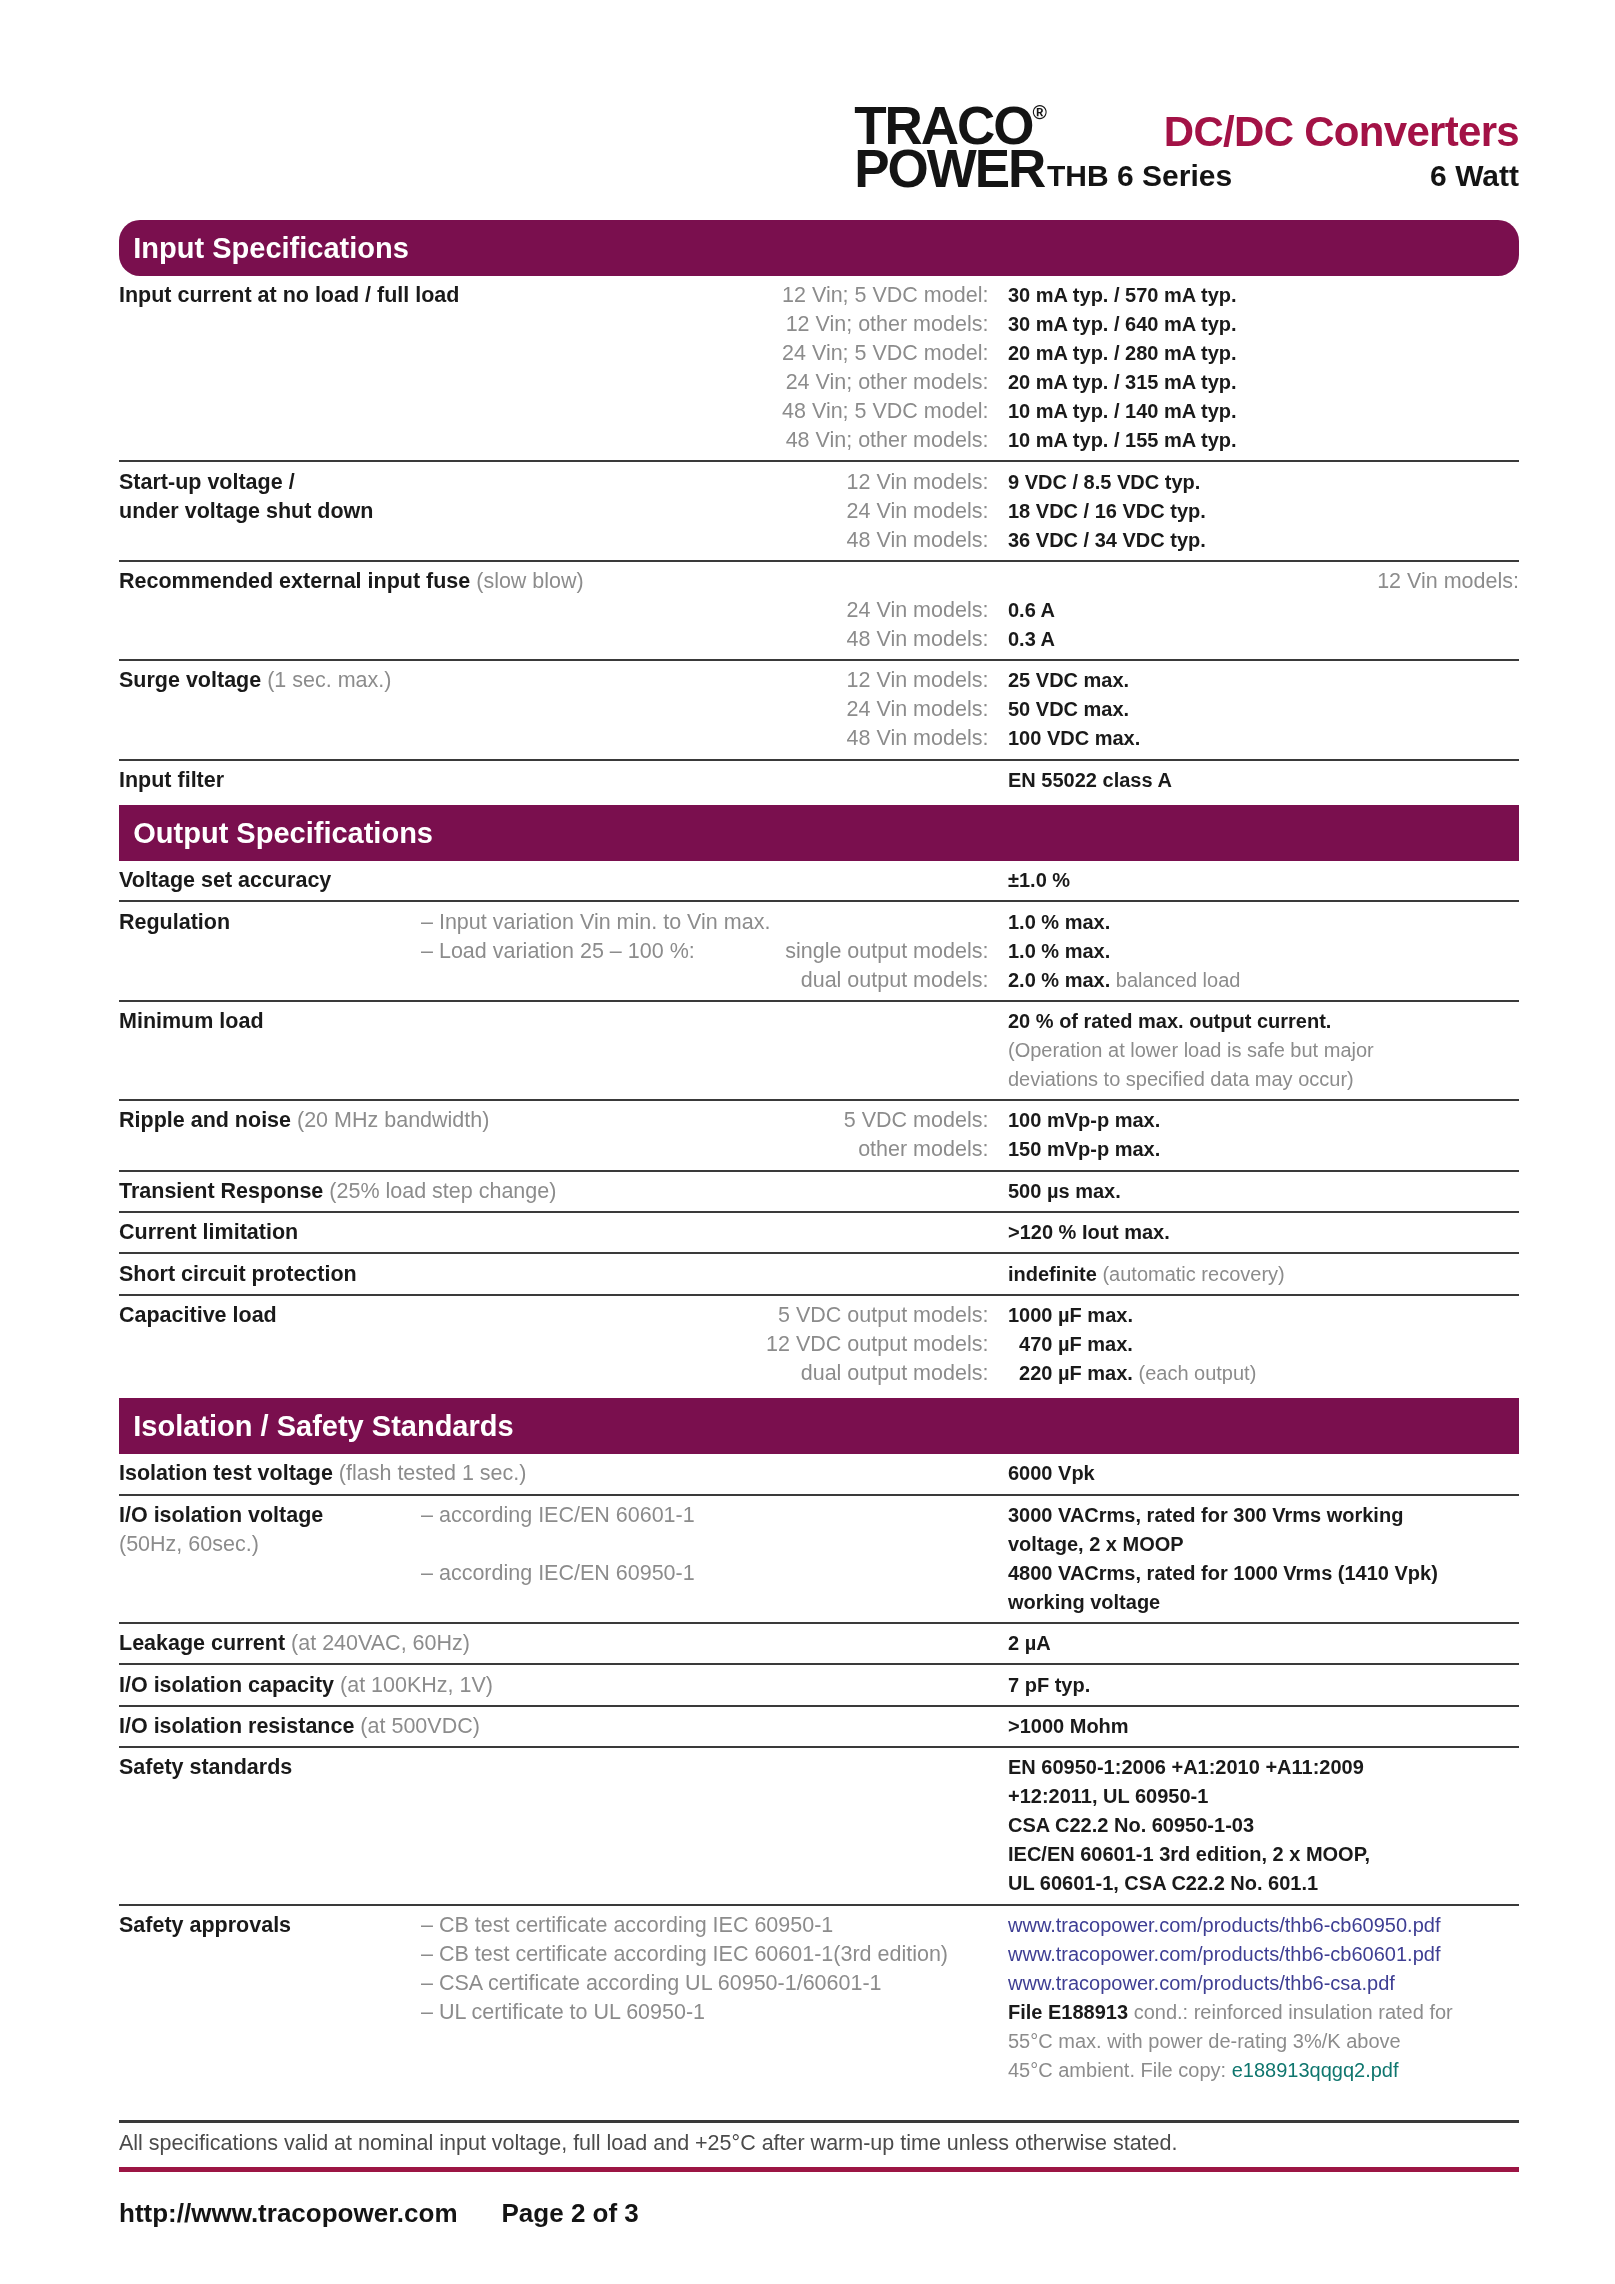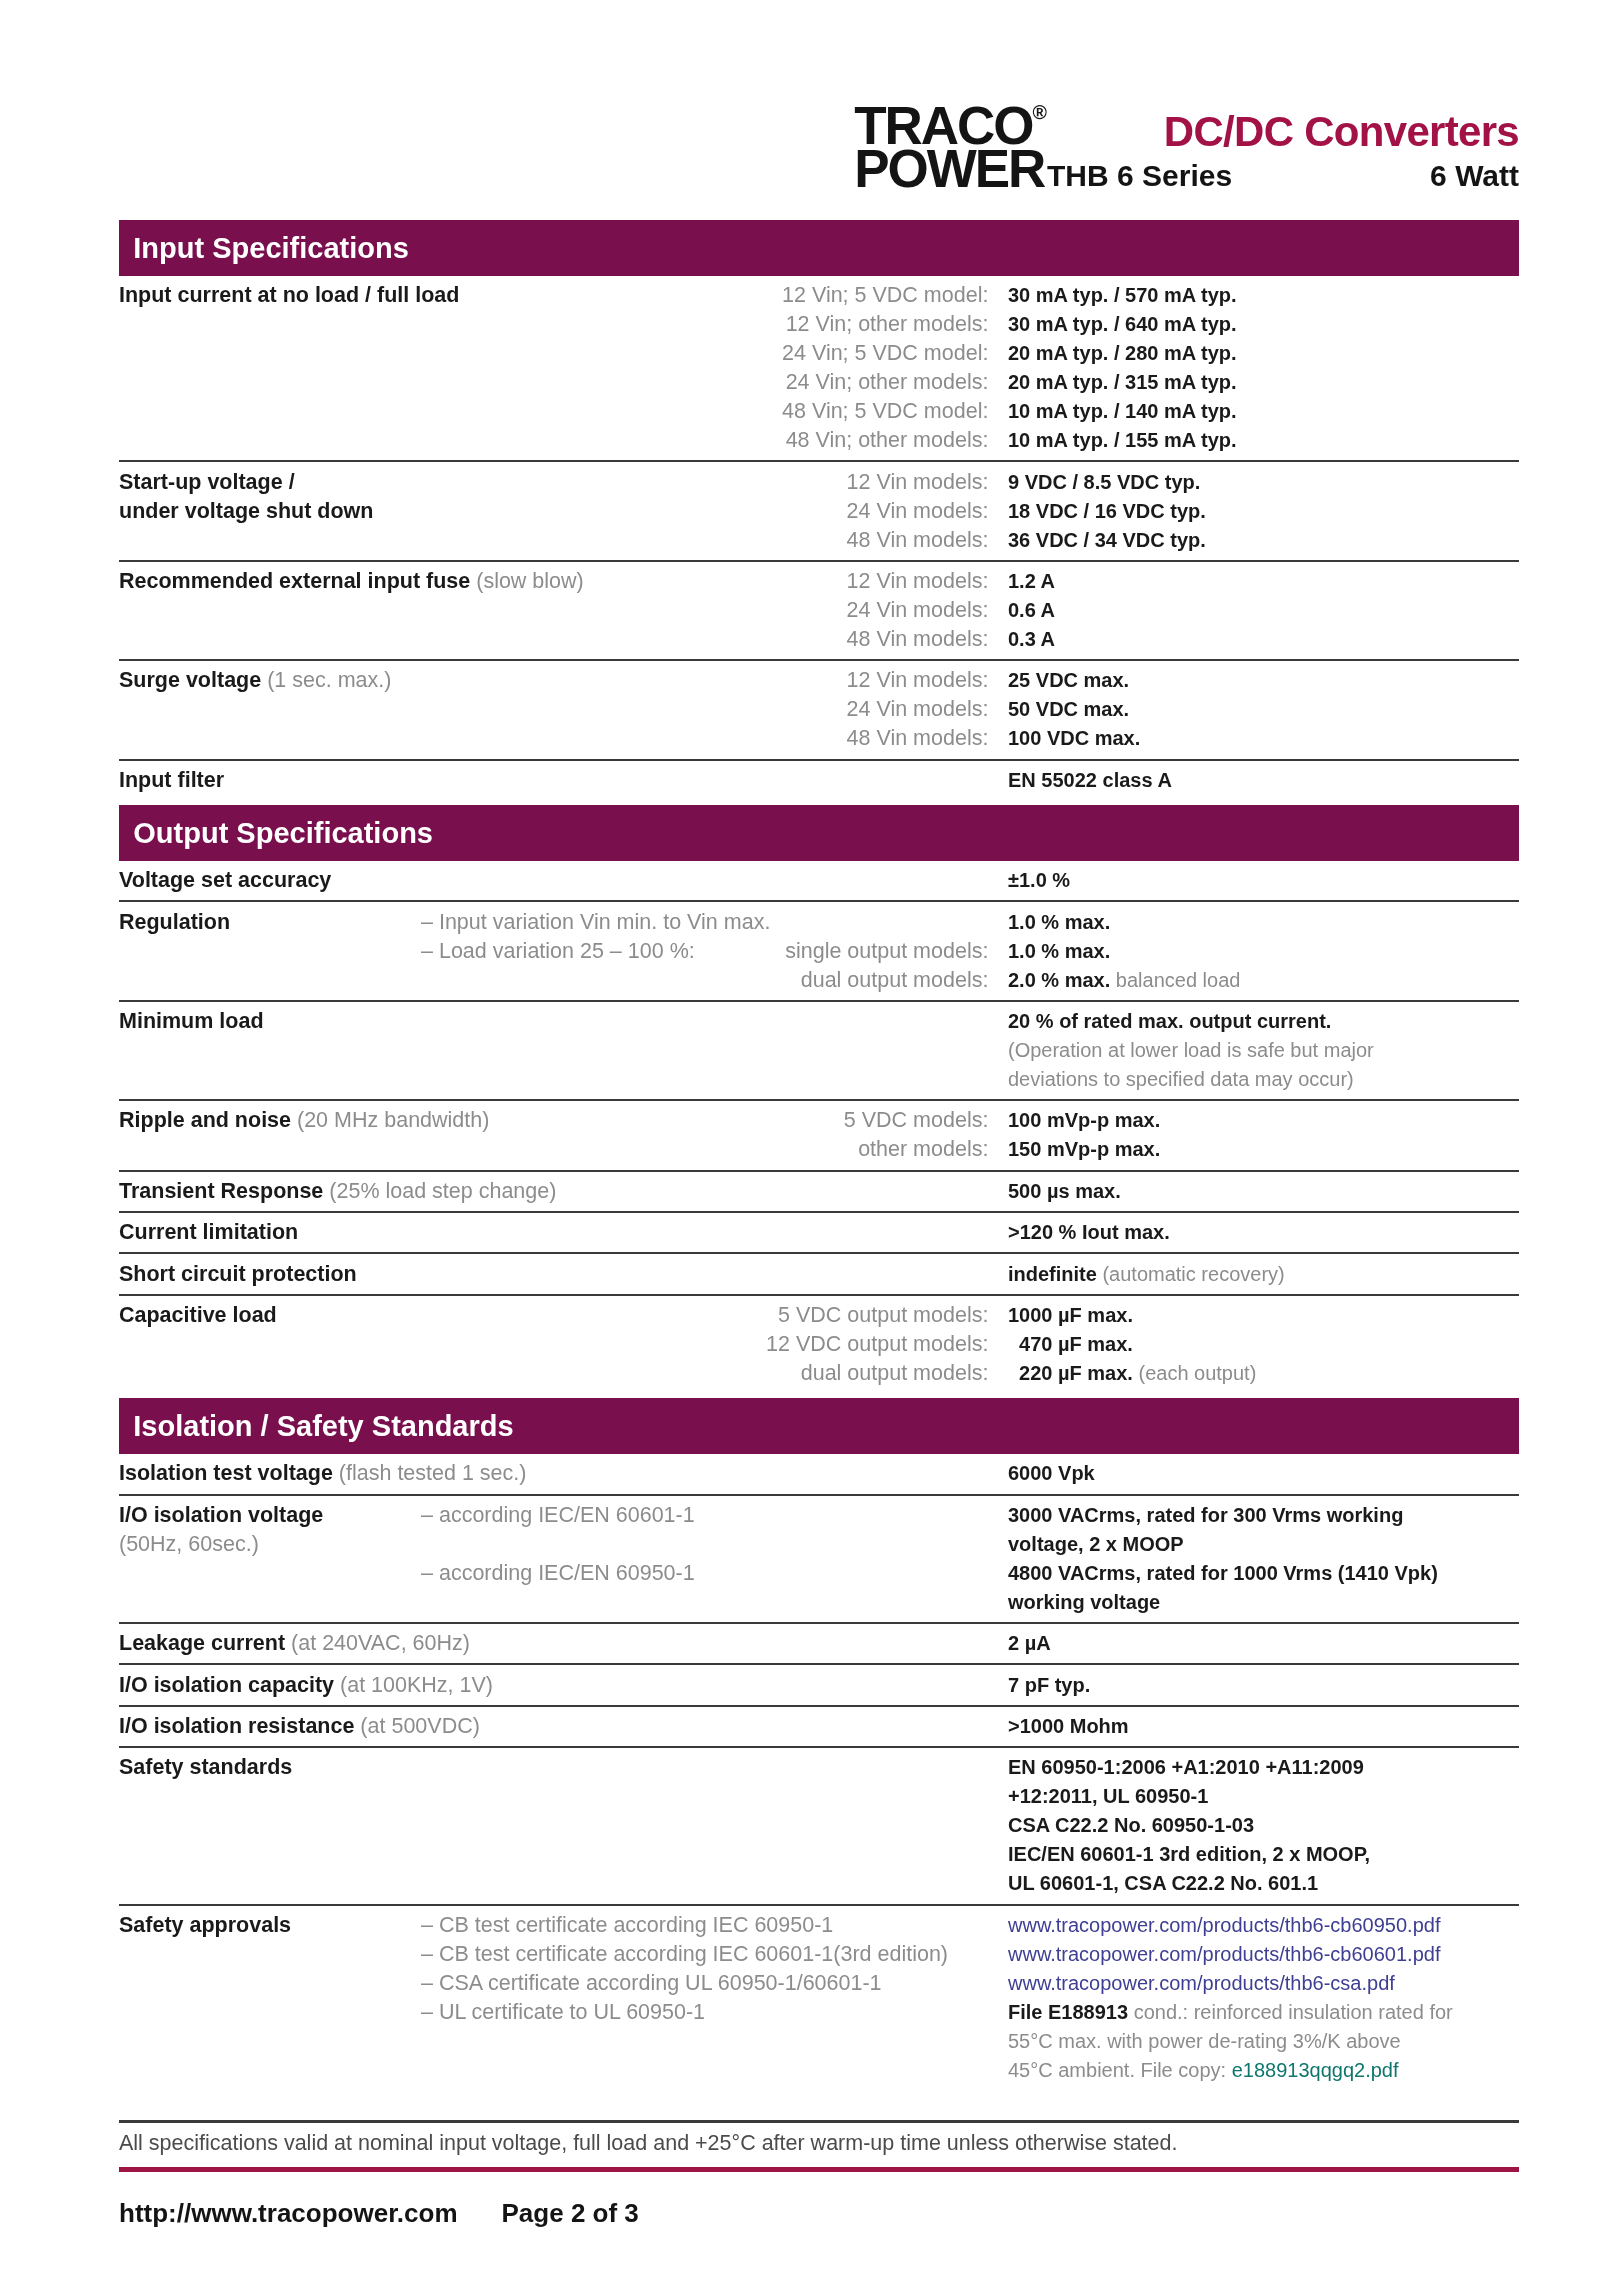--- a/index.html
+++ b/index.html
@@ -62,21 +62,21 @@
       <div class="titleblock">
         <div class="doc-title" style="color: rgb(163, 18, 70);">DC/DC Converters</div>
         <div class="doc-sub">
           <span>THB 6 Series</span>
           <span>6 Watt</span>
         </div>
       </div>
     </div>
 
     <div id="sections">
-        <div class="bar first" style="background: rgb(122, 15, 78);">Input Specifications</div>
+        <div class="bar first" style="background: rgb(122, 15, 78); border-radius: 21px;">Input Specifications</div>
         <div class="section">
           <div class="spec-row">
             <div class="c-label">
               <div class="lab-line"><span class="sg-b">Input current at no load / full load</span></div>
             </div>
             <div class="c-lines">
               <div class="line">
                 <div class="line-left">
                   <span class="model">12 Vin; 5 VDC model:</span>
                 </div>
@@ -142,21 +142,20 @@
           </div>
           <div class="spec-row">
             <div class="c-label">
               <div class="lab-line"><span class="sg-b">Recommended external input fuse</span><span class="sg-g"> (slow blow)</span></div>
             </div>
             <div class="c-lines">
               <div class="line">
                 <div class="line-left">
                   <span class="model">12 Vin models:</span>
                 </div>
-                <div class="line-value"><span class="sg-b">1.2 A</span></div>
               </div>
               <div class="line">
                 <div class="line-left">
                   <span class="model">24 Vin models:</span>
                 </div>
                 <div class="line-value"><span class="sg-b">0.6 A</span></div>
               </div>
               <div class="line">
                 <div class="line-left">
                   <span class="model">48 Vin models:</span>

